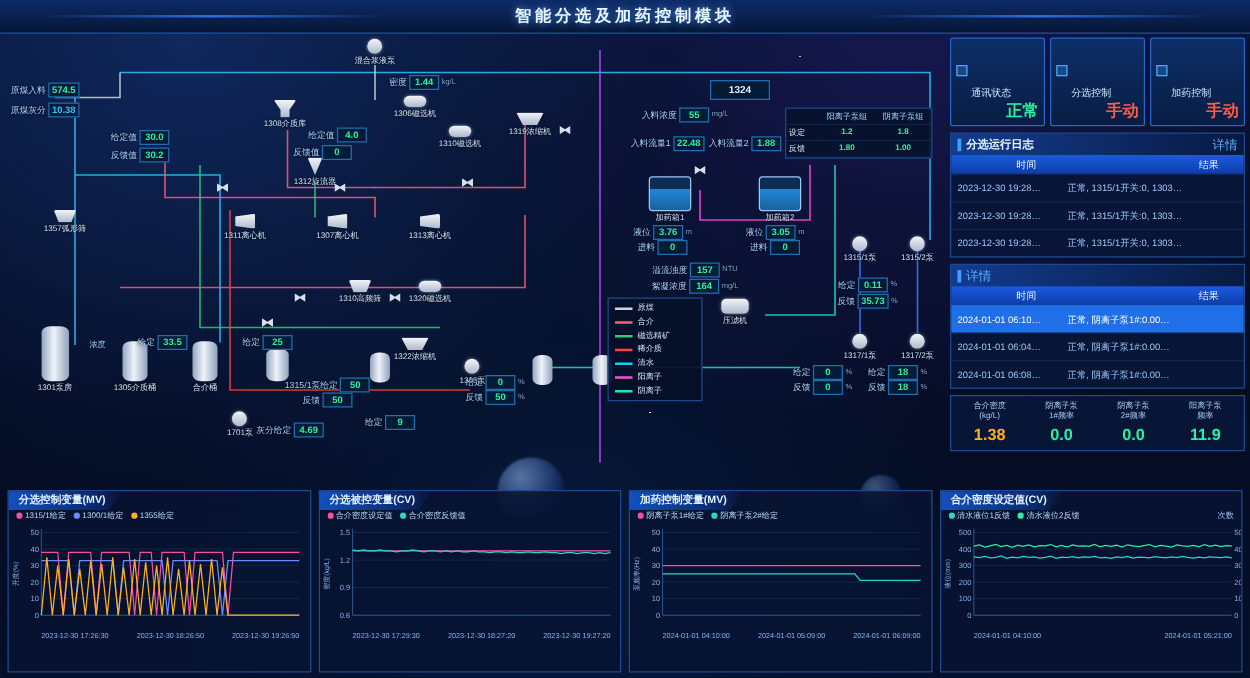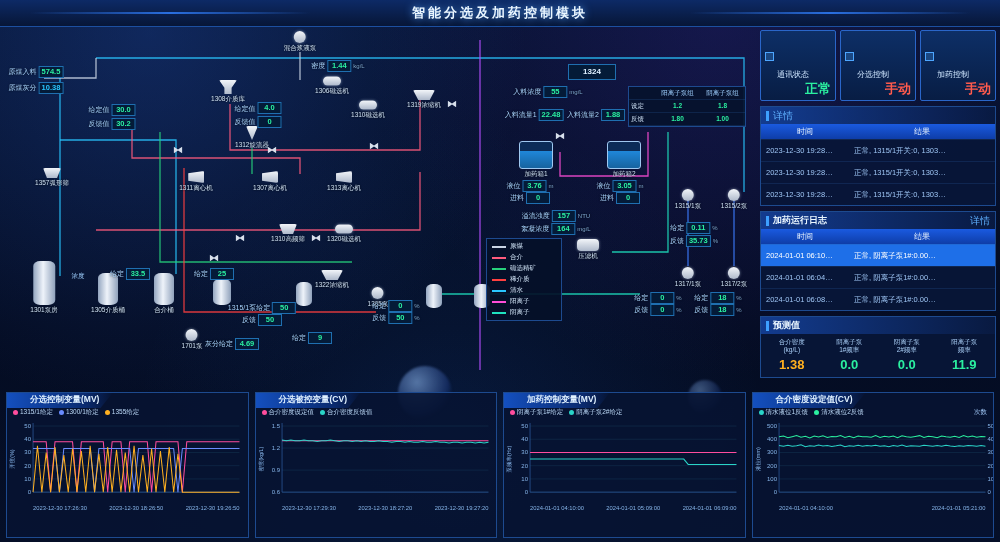--- a/index.html
+++ b/index.html
@@ -77,35 +77,35 @@
   .sblabel{font-size:8px;color:#cfe6ff;white-space:nowrap;margin-top:36px;}
   .sbval{font-size:13px;font-weight:bold;text-align:right;}
   .logpanel,.predpanel{border:1px solid #1d4a8f;background:rgba(8,22,56,.9);}
   .sechead{height:17px;display:flex;align-items:center;gap:4px;padding:0 5px;
     background:linear-gradient(90deg,rgba(25,80,190,.65),rgba(25,80,190,.08));}
   .accent{width:3px;height:10px;background:#3da0ff;flex:0 0 auto;}
   .sectitle{font-size:9px;font-weight:bold;color:#eaf6ff;flex:1;white-space:nowrap;}
   .more{font-size:10px;color:#5fb0ff;cursor:pointer;}
   .thead{display:grid;grid-template-columns:88px 1fr;height:15px;align-items:center;
     background:linear-gradient(180deg,#1a5ae0,#0e3da8);font-size:8px;color:#eaf4ff;}
-  .thead span{padding:0 5px;text-align:center;}
+  .thead span{padding:0 20px;text-align:right;}
   .trow{display:grid;grid-template-columns:88px 1fr;height:21px;align-items:center;
     font-size:7.5px;color:#9fc6f5;border-top:1px solid rgba(40,90,160,.25);cursor:pointer;}
   .trow span{padding:0 5px;overflow:hidden;white-space:nowrap;text-overflow:ellipsis;}
   .trow.sel{background:#1e6fe8;color:#fff;}
   .predgrid{display:grid;grid-template-columns:repeat(4,1fr);padding:4px 2px 5px;}
   .predcell{display:flex;flex-direction:column;align-items:center;gap:1px;}
   .predcell .pl{font-size:6.5px;color:#a8cdf5;line-height:1.15;text-align:center;white-space:nowrap;}
   .predcell .pv{font-size:13px;font-weight:bold;margin-top:2px;}
 
   
   #charts{position:absolute;left:6px;top:392px;width:988px;height:146px;
     display:grid;grid-template-columns:repeat(4,1fr);gap:6px;}
   .cpanel{position:relative;border:1px solid #1d4a8f;background:rgba(7,19,50,.88);overflow:hidden;}
-  .ctab{position:absolute;left:-1px;top:-1px;padding:2px 14px 2px 24px;font-size:8.5px;font-weight:bold;color:#dff0ff;
+  .ctab{position:absolute;left:-1px;top:-1px;padding:2px 14px 2px 9px;font-size:8.5px;font-weight:bold;color:#dff0ff;
     background:linear-gradient(90deg,#1450c0,#0a2a6e 75%,rgba(10,42,110,0));
     clip-path:polygon(0 0,100% 0,88% 100%,0 100%);white-space:nowrap;}
   .clegend{margin:15px 4px 0 6px;display:flex;align-items:center;gap:6px;font-size:6.5px;color:#bcd9f7;
     white-space:nowrap;overflow:hidden;}
   .legitem{display:flex;align-items:center;gap:2px;cursor:pointer;}
   .ldot{width:5px;height:5px;border-radius:50%;flex:0 0 auto;}
   .rlabel{margin-left:auto;padding-right:2px;color:#9fc6f5;}
   .cplot{width:100%;height:auto;display:block;margin-top:1px;}
 </style>
 </head>
@@ -266,21 +266,21 @@
         <span class="unit">kg/L</span>
       </div>
       <div class="chip" style="left: 112px; top: 84px;">
         <span class="lbl">给定值</span>
         <span class="val">30.0</span>
       </div>
       <div class="chip" style="left: 112px; top: 98px;">
         <span class="lbl">反馈值</span>
         <span class="val">30.2</span>
       </div>
-      <div class="chip" style="left: 258px; top: 82px; align-items: flex-end;">
+      <div class="chip" style="left: 270px; top: 82px;">
         <span class="lbl">给定值</span>
         <span class="val">4.0</span>
       </div>
       <div class="chip" style="left: 258px; top: 96px;">
         <span class="lbl">反馈值</span>
         <span class="val">0</span>
       </div>
       <div class="chip wide" style="left: 592px; top: 46px;">
         <span class="val" style="color: rgb(223, 240, 255);">1324</span>
       </div>
@@ -461,20 +461,21 @@
           <div class="sbtop">
             <span class="sicon"></span>
             <span class="sblabel">加药控制</span>
           </div>
           <div class="sbval" style="color: rgb(255, 91, 77);">手动</div>
         </div>
       </div>
     <section class="logpanel" id="log0">
         <div class="sechead">
           <span class="accent"></span>
+          <span class="sectitle">分选运行日志</span>
           <a class="more">详情</a>
         </div>
         <div class="thead">
           <span>时间</span>
           <span>结果</span>
         </div>
         <div class="trow">
           <span>2023-12-30 19:28…</span>
           <span>正常, 1315/1开关:0, 1303…</span>
         </div>
@@ -483,45 +484,40 @@
           <span>正常, 1315/1开关:0, 1303…</span>
         </div>
         <div class="trow">
           <span>2023-12-30 19:28…</span>
           <span>正常, 1315/1开关:0, 1303…</span>
         </div>
       </section>
     <section class="logpanel" id="log1">
         <div class="sechead">
           <span class="accent"></span>
-          <span class="sectitle">加药运行日志</span>
           <a class="more">详情</a>
         </div>
         <div class="thead">
           <span>时间</span>
           <span>结果</span>
         </div>
         <div class="trow sel">
           <span>2024-01-01 06:10…</span>
           <span>正常, 阴离子泵1#:0.00…</span>
         </div>
         <div class="trow">
           <span>2024-01-01 06:04…</span>
           <span>正常, 阴离子泵1#:0.00…</span>
         </div>
         <div class="trow">
           <span>2024-01-01 06:08…</span>
           <span>正常, 阴离子泵1#:0.00…</span>
         </div>
       </section>
     <section class="predpanel" id="pred">
-        <div class="sechead">
-          <span class="accent"></span>
-          <span class="sectitle">预测值</span>
-        </div>
         <div class="predgrid">
           <div class="predcell">
             <div class="pl">合介密度</div>
             <div class="pl">(kg/L)</div>
             <div class="pv" style="color: rgb(255, 176, 32);">1.38</div>
           </div>
           <div class="predcell">
             <div class="pl">阴离子泵</div>
             <div class="pl">1#频率</div>
             <div class="pv" style="color: rgb(43, 240, 160);">0.0</div>

